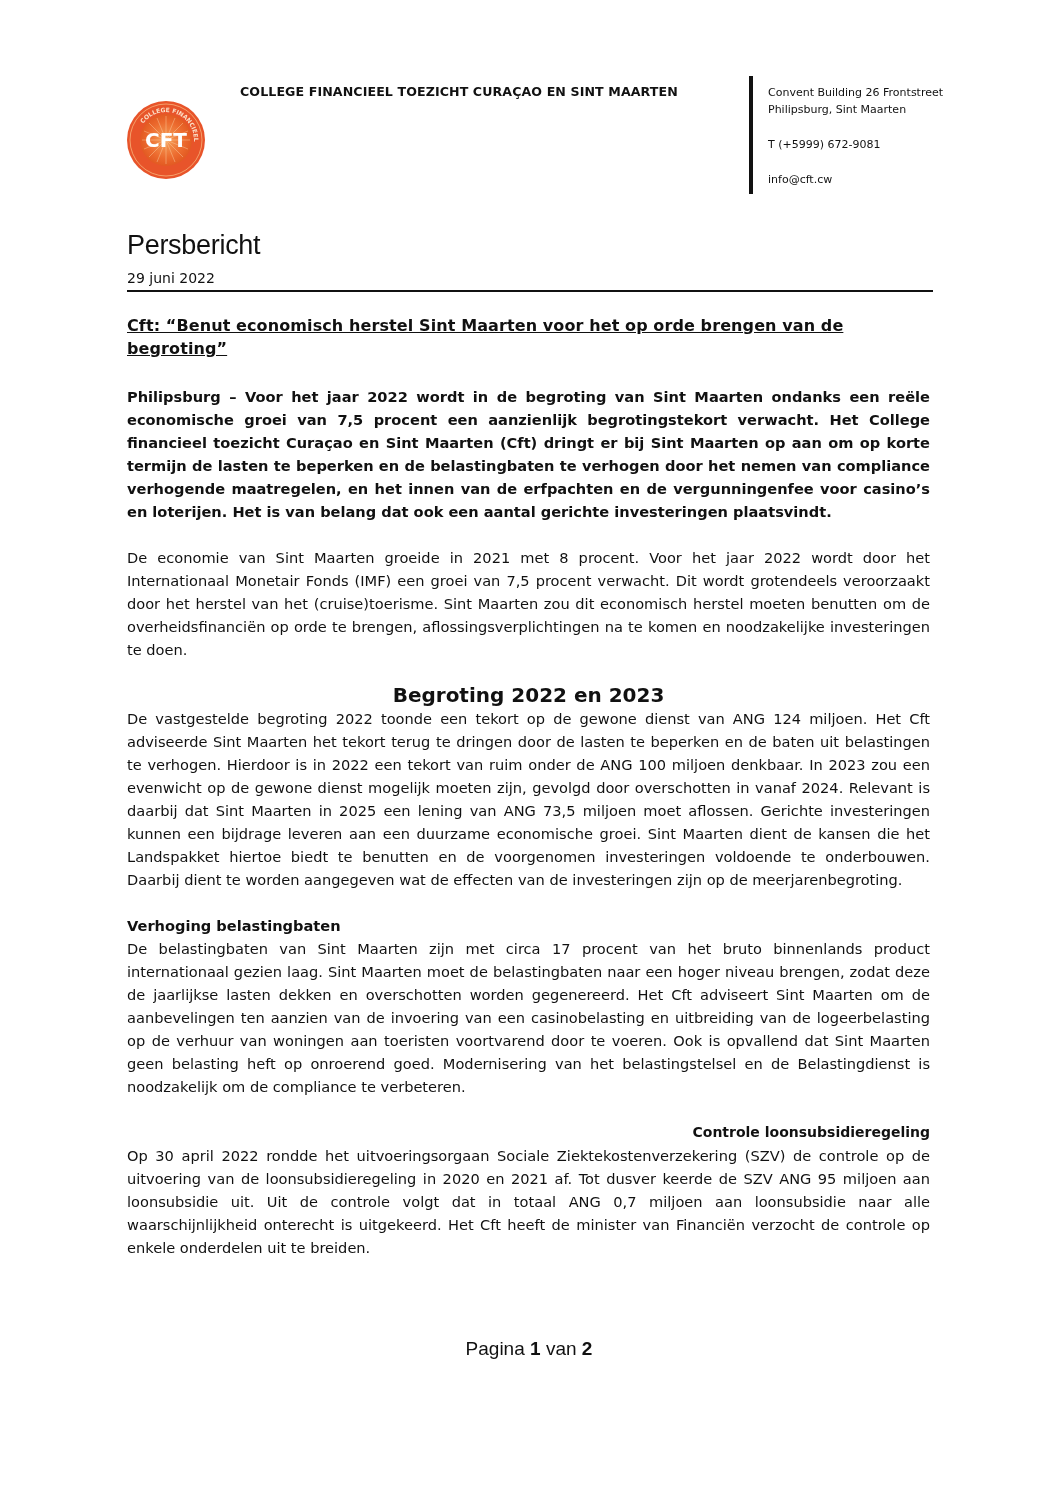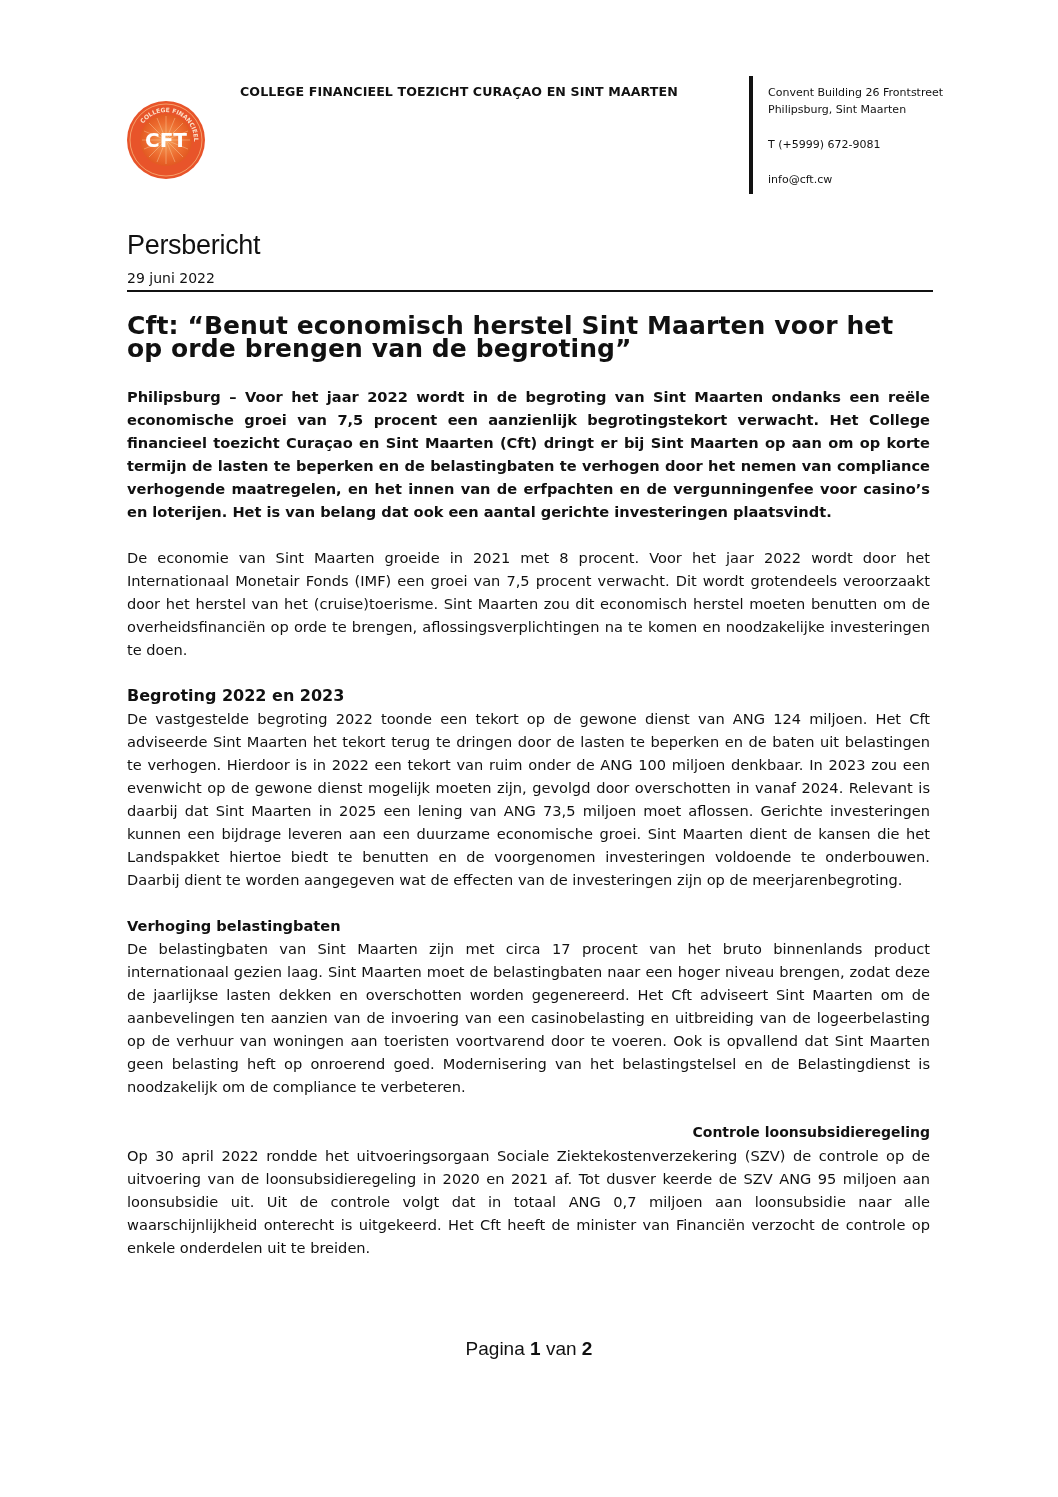--- a/index.html
+++ b/index.html
@@ -15,22 +15,22 @@
   .address { position: absolute; left: 768px; top: 84px; font-size: 11px; line-height: 17px; color: #111; }
   .address .line { display: block; white-space: nowrap; }
   .address .gap { display: block; height: 18px; }
 
   
   .doc-title { position: absolute; left: 127px; top: 230px; font-size: 27px; font-family: "Liberation Sans Narrow", "Liberation Sans", sans-serif;
                font-weight: normal; letter-spacing: -0.3px; }
   .doc-date { position: absolute; left: 127px; top: 270px; font-size: 14px; }
   .rule { position: absolute; left: 127px; top: 290px; width: 806px; height: 2px; background: #111; }
 
-  .headline { position: absolute; left: 127px; top: 314px; width: 806px; font-size: 25px; font-weight: bold;
-              line-height: 23px; letter-spacing: 0.1px; }
+  .headline { position: absolute; left: 127px; top: 314px; width: 806px; font-size: 16px; font-weight: bold;
+              line-height: 23px; letter-spacing: 0.1px; text-decoration: underline; }
 
   .content { position: absolute; left: 127px; top: 385px; width: 803px; font-size: 14.6px; line-height: 23px; }
   .para { margin: 0; text-align: justify; }
   .lead { font-weight: bold; }
   .gap-p { height: 23px; }
   .sec-title { margin: 0; font-weight: bold; }
 
   .footer { position: absolute; left: 0; width: 1058px; top: 1338px; text-align: center;
             font-family: "Liberation Sans", sans-serif; font-size: 19px; }
   .footer b { font-weight: bold; }
@@ -87,21 +87,21 @@
   <div class="rule"></div>
 
   <h1 class="headline" style="margin:0;">Cft: “Benut economisch herstel Sint Maarten voor het op orde brengen van de begroting”</h1>
 
   <div class="content">
     <p class="para lead">Philipsburg – Voor het jaar 2022 wordt in de begroting van Sint Maarten ondanks een reële economische groei van 7,5 procent een aanzienlijk begrotingstekort verwacht. Het College financieel toezicht Curaçao en Sint Maarten (Cft) dringt er bij Sint Maarten op aan om op korte termijn de lasten te beperken en de belastingbaten te verhogen door het nemen van compliance verhogende maatregelen, en het innen van de erfpachten en de vergunningenfee voor casino’s en loterijen. Het is van belang dat ook een aantal gerichte investeringen plaatsvindt.</p>
     <div class="gap-p"></div>
     <p class="para">De economie van Sint Maarten groeide in 2021 met 8 procent. Voor het jaar 2022 wordt door het Internationaal Monetair Fonds (IMF) een groei van 7,5 procent verwacht. Dit wordt grotendeels veroorzaakt door het herstel van het (cruise)toerisme. Sint Maarten zou dit economisch herstel moeten benutten om de overheidsfinanciën op orde te brengen, aflossingsverplichtingen na te komen en noodzakelijke investeringen te doen.</p>
     <div class="gap-p"></div>
 
-    <h2 class="sec-title" style="font-size:16px;">Begroting 2022 en 2023</h2>
+    <h2 class="sec-title" style="font-size:20px;text-align:center;">Begroting 2022 en 2023</h2>
     <p class="para">De vastgestelde begroting 2022 toonde een tekort op de gewone dienst van ANG 124 miljoen. Het Cft adviseerde Sint Maarten het tekort terug te dringen door de lasten te beperken en de baten uit belastingen te verhogen. Hierdoor is in 2022 een tekort van ruim onder de ANG 100 miljoen denkbaar. In 2023 zou een evenwicht op de gewone dienst mogelijk moeten zijn, gevolgd door overschotten in vanaf 2024. Relevant is daarbij dat Sint Maarten in 2025 een lening van ANG 73,5 miljoen moet aflossen. Gerichte investeringen kunnen een bijdrage leveren aan een duurzame economische groei. Sint Maarten dient de kansen die het Landspakket hiertoe biedt te benutten en de voorgenomen investeringen voldoende te onderbouwen. Daarbij dient te worden aangegeven wat de effecten van de investeringen zijn op de meerjarenbegroting.</p>
     <div class="gap-p"></div>
 
     <h2 class="sec-title" style="font-size:14.6px;">Verhoging belastingbaten</h2>
     <p class="para">De belastingbaten van Sint Maarten zijn met circa 17 procent van het bruto binnenlands product internationaal gezien laag. Sint Maarten moet de belastingbaten naar een hoger niveau brengen, zodat deze de jaarlijkse lasten dekken en overschotten worden gegenereerd. Het Cft adviseert Sint Maarten om de aanbevelingen ten aanzien van de invoering van een casinobelasting en uitbreiding van de logeerbelasting op de verhuur van woningen aan toeristen voortvarend door te voeren. Ook is opvallend dat Sint Maarten geen belasting heft op onroerend goed. Modernisering van het belastingstelsel en de Belastingdienst is noodzakelijk om de compliance te verbeteren.</p>
     <div class="gap-p"></div>
 
     <h2 class="sec-title" style="font-size:14px;text-align:right;">Controle loonsubsidieregeling</h2>
     <p class="para">Op 30 april 2022 rondde het uitvoeringsorgaan Sociale Ziektekostenverzekering (SZV) de controle op de uitvoering van de loonsubsidieregeling in 2020 en 2021 af. Tot dusver keerde de SZV ANG 95 miljoen aan loonsubsidie uit. Uit de controle volgt dat in totaal ANG 0,7 miljoen aan loonsubsidie naar alle waarschijnlijkheid onterecht is uitgekeerd. Het Cft heeft de minister van Financiën verzocht de controle op enkele onderdelen uit te breiden.</p>
   </div>

